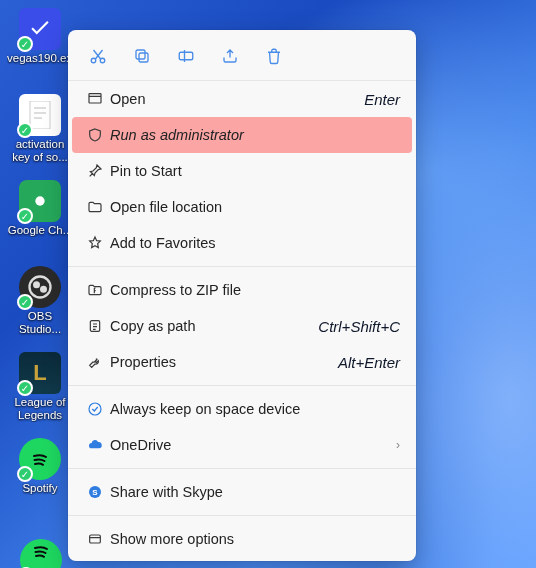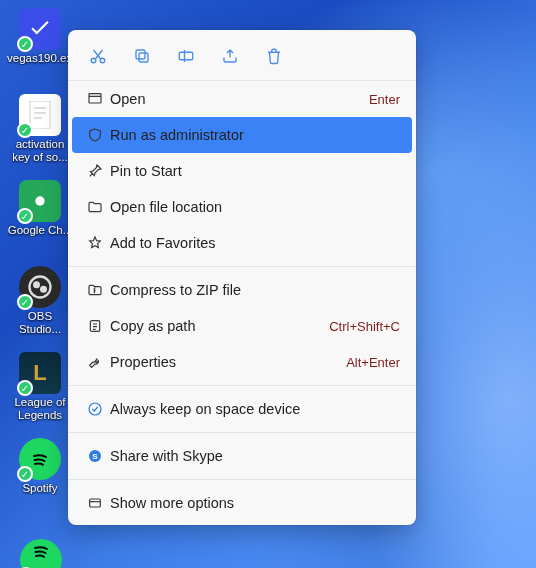--- a/index.html
+++ b/index.html
@@ -92,30 +92,30 @@
     }
     .menu-item {
       display: flex;
       align-items: center;
       height: 36px;
       padding: 0 16px 0 18px;
       gap: 6px;
       cursor: default;
       color: #222;
     }
-    .menu-item.hover { background: #3b82f6; border-radius: 4px; margin: 0 4px; padding: 0 12px 0 14px;}
+    .menu-item.hover { background: #fca5a5; border-radius: 4px; margin: 0 4px; padding: 0 12px 0 14px; font-style: italic;}
     .menu-item .micon {
       width: 18px; height: 18px;
       display:flex;align-items:center;justify-content:center;
       color: #3b3b3b;
       flex-shrink: 0;
     }
     .menu-item .micon.blue { color: #2f7de0; }
     .menu-item .mtext { flex: 1; font-size: 14.5px; }
-    .menu-item .accel { font-size: 13px; color: #7f1d1d; }
+    .menu-item .accel { font-size: 15px; color: #0f172a; font-style: italic; }
     .menu-item .chev { color:#888; font-size:12px; }
     .sep { height: 1px; background: #e4e4e4; margin: 5px 0; }
     svg { display: block; }
     
     .partial-icon {
       position:absolute;
       bottom:0; left:20px;
       width:42px;height:38px;
       z-index:1;
     }
@@ -319,20 +319,29 @@
     <span class="micon blue">
       <svg width="16" height="16" viewBox="0 0 24 24" fill="none" stroke="currentColor" stroke-width="1.8">
           <circle cx="12" cy="12" r="9"></circle>
           <path d="M8 12l3 3 5-6"></path>
         </svg>
     </span>
     <span class="mtext">Always keep on space device</span>
   </div>
 
 
+  <div class="menu-item">
+    <span class="micon blue">
+      <svg width="16" height="16" viewBox="0 0 24 24" fill="currentColor">
+          <path d="M7 17a4 4 0 010-8 5 5 0 019.6-1.5A4 4 0 0118 17H7z"></path>
+        </svg>
+    </span>
+    <span class="mtext">OneDrive</span>
+    <span class="chev">›</span>
+  </div>
 
   <div class="sep"></div>
 
   <div class="menu-item">
     <span class="micon blue">
       <svg width="16" height="16" viewBox="0 0 24 24" fill="currentColor">
           <circle cx="12" cy="12" r="9"></circle>
           <text x="12" y="16" text-anchor="middle" fill="#fff" font-size="12" font-weight="bold">S</text>
         </svg>
     </span>

